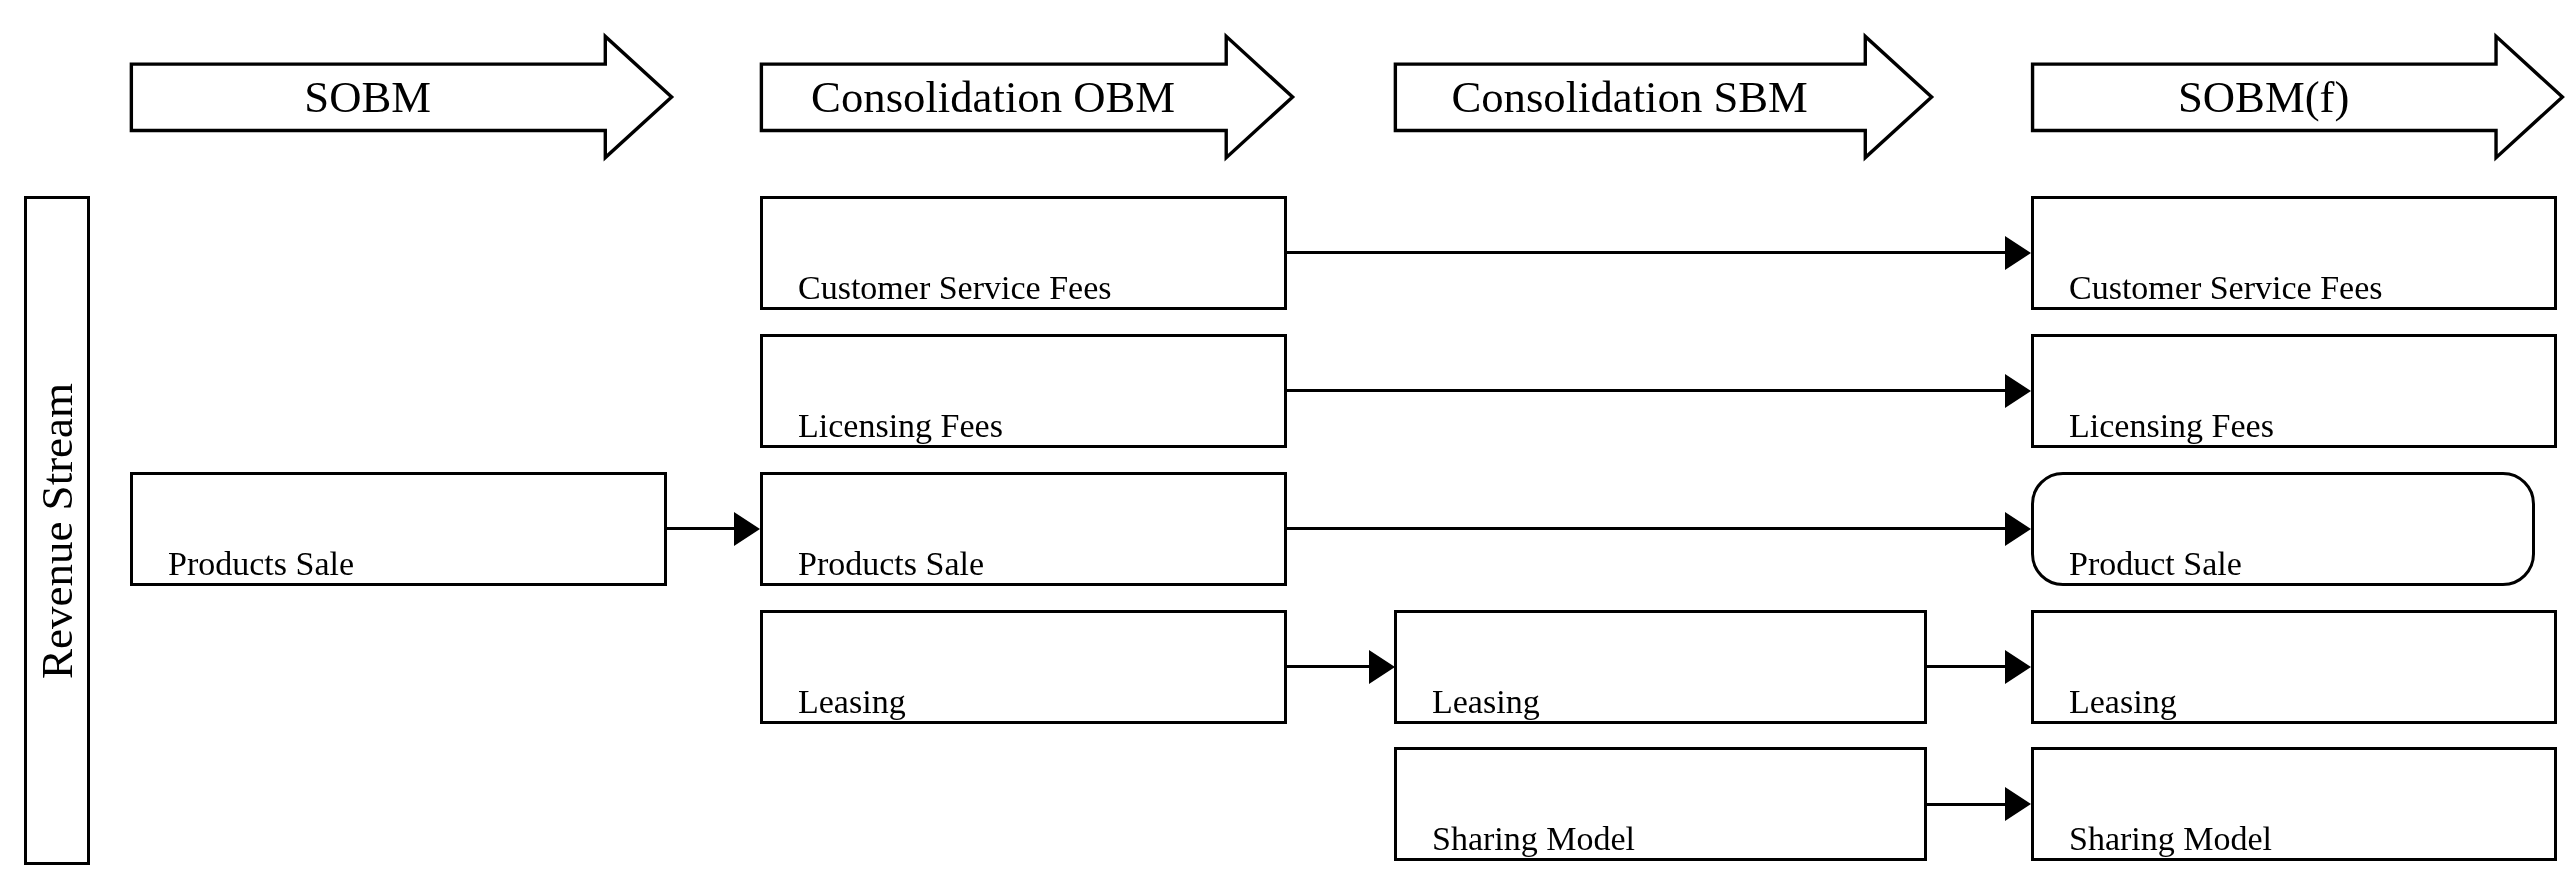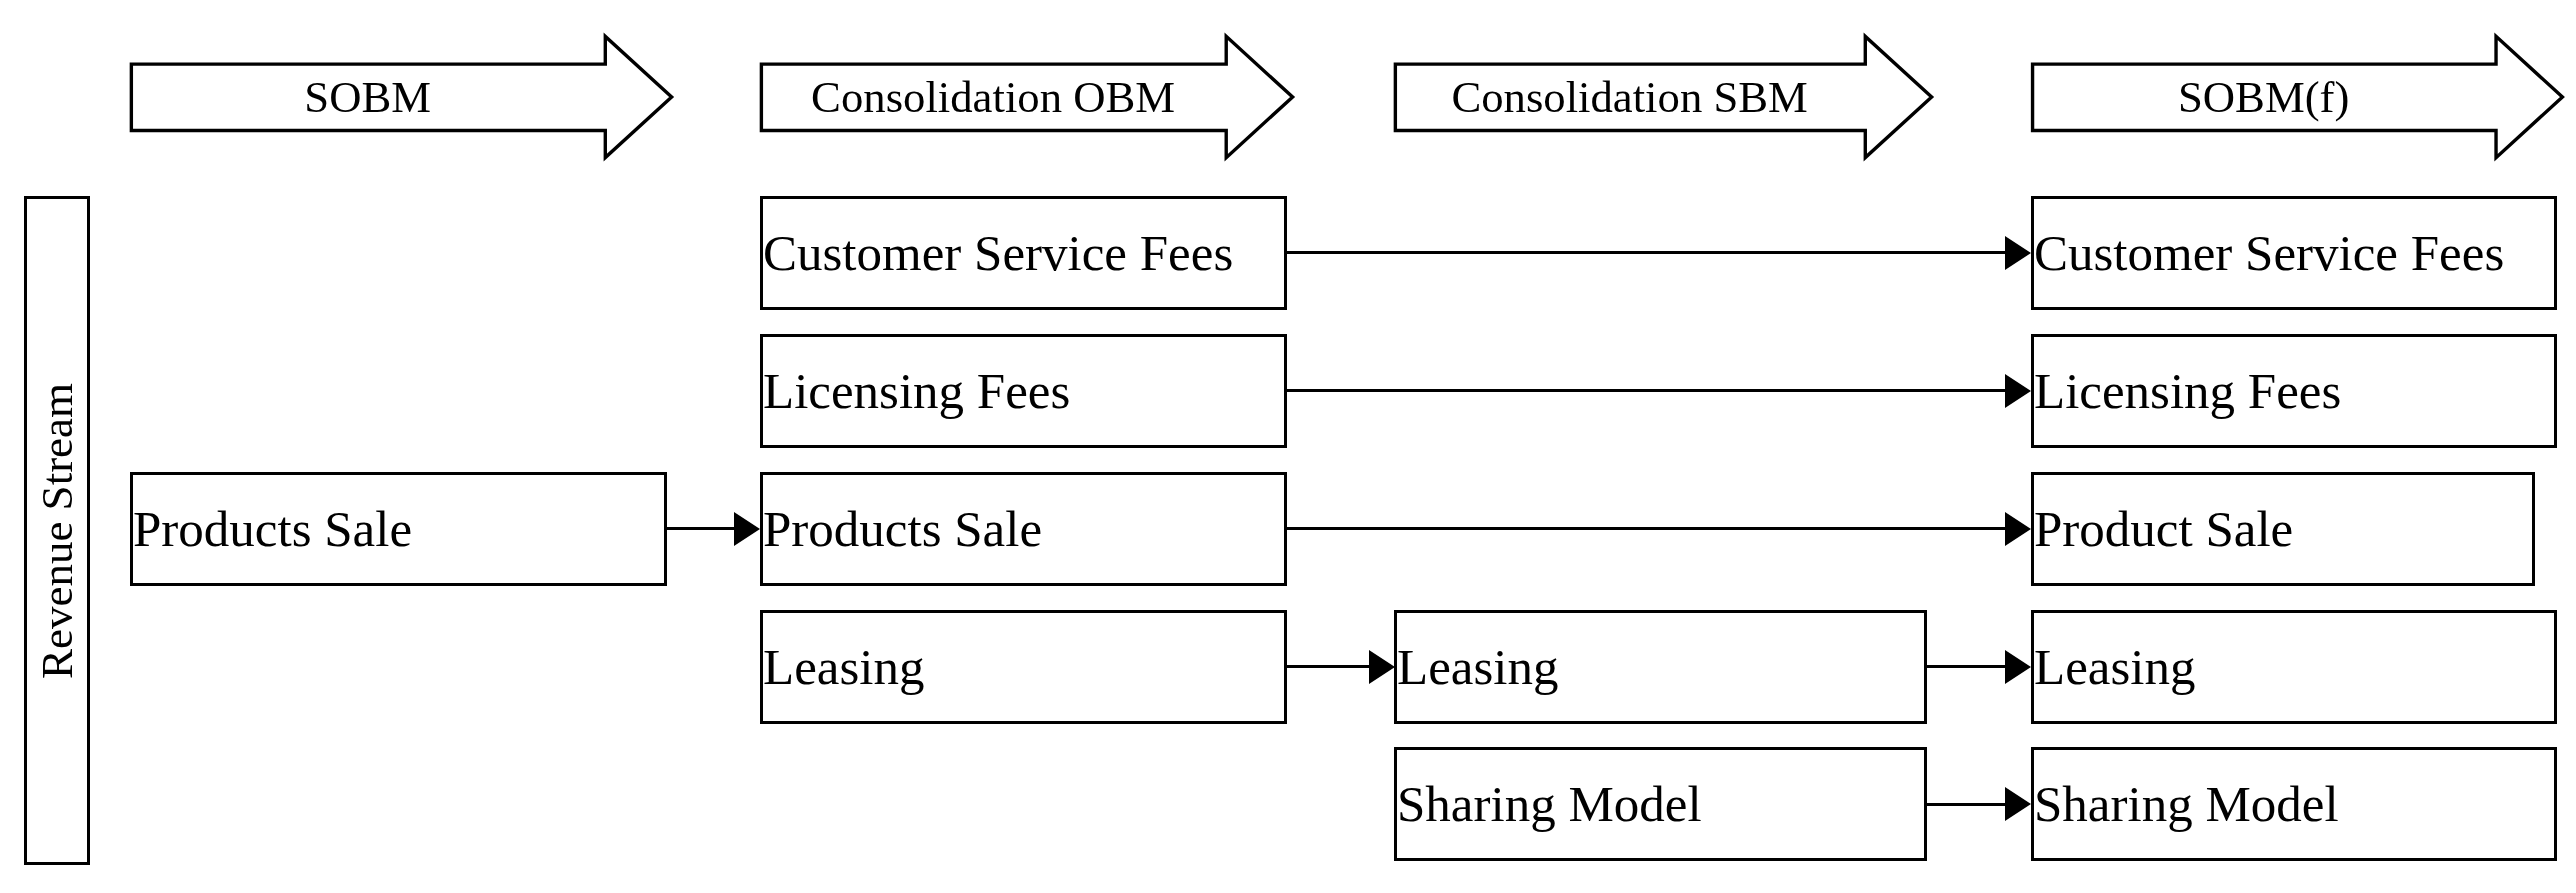--- a/index.html
+++ b/index.html
@@ -2,22 +2,22 @@
 <html style="font-size:11px"><head>
 <meta charset="utf-8">
 <style>
   html,body{margin:0;padding:0;background:#ffffff;}
   .canvas{
     position:relative;width:2576px;height:894px;background:#ffffff;
     font-family:"Liberation Serif", serif;color:#000;overflow:hidden;
   }
   .box{
     position:absolute;box-sizing:border-box;background:#ffffff;
-    border:3.4px solid #000;display:flex;align-items:center;
-    font-size:51px;white-space:nowrap;
+    border:3.4px solid #000;display:flex;align-items:flex-end;
+    padding-left:35px;font-size:34px;white-space:nowrap;
   }
   .revenue-box{
     position:absolute;box-sizing:border-box;background:#ffffff;
     border:3.4px solid #000;display:flex;align-items:center;justify-content:center;
   }
   .revenue-box span{
     transform:rotate(-90deg);white-space:nowrap;font-size:45px;
   }
   .stage-svg{position:absolute;overflow:visible;}
   .stage-svg text{font-size:66px;font-family:"Liberation Serif", serif;}
@@ -74,21 +74,21 @@
       </div>
       <div class="box" style="left: 1394px; top: 747px; width: 533px; height: 114px;">
         <span>Sharing Model</span>
       </div>
       <div class="box" style="left: 2031px; top: 196px; width: 526px; height: 114px;">
         <span>Customer Service Fees</span>
       </div>
       <div class="box" style="left: 2031px; top: 334px; width: 526px; height: 114px;">
         <span>Licensing Fees</span>
       </div>
-      <div class="box" style="left: 2031px; top: 472px; width: 504px; height: 114px;">
+      <div class="box" style="left: 2031px; top: 472px; width: 504px; height: 114px; border-radius: 32px;">
         <span>Product Sale</span>
       </div>
       <div class="box" style="left: 2031px; top: 610px; width: 526px; height: 114px;">
         <span>Leasing</span>
       </div>
       <div class="box" style="left: 2031px; top: 747px; width: 526px; height: 114px;">
         <span>Sharing Model</span>
       </div>
     </div>
   <div id="connectors">

